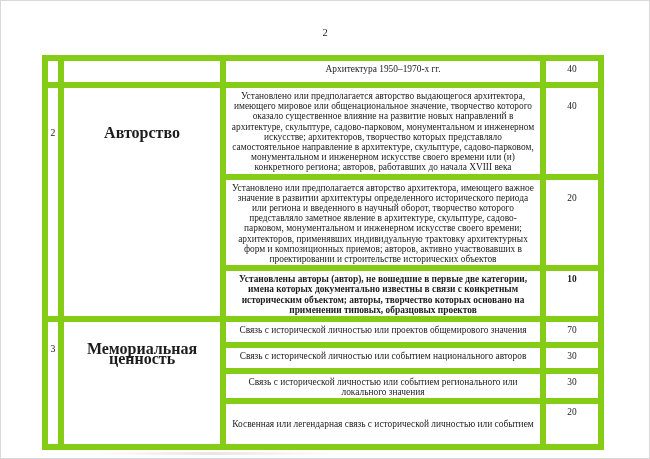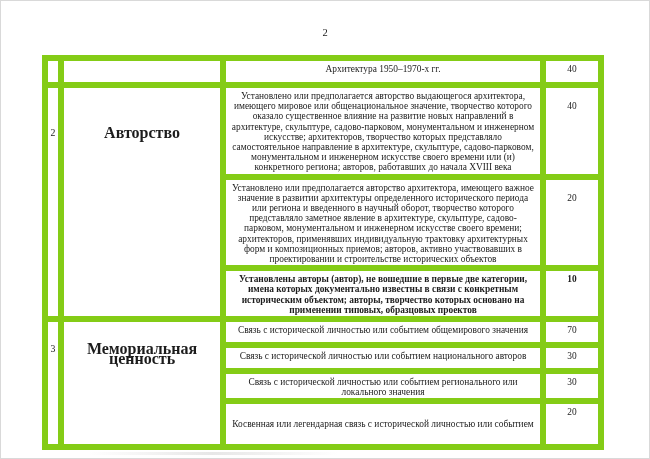--- a/index.html
+++ b/index.html
@@ -84,21 +84,21 @@
         <td class="score score-low">20</td>
       </tr>
       <tr class="r-d">
         <td class="desc">Установлены авторы (автор), не вошедшие в первые две категории, имена которых документально известны в связи с конкретным историческим объектом; авторы, творчество которых основано на применении типовых, образцовых проектов</td>
         <td class="score">10</td>
       </tr>
 
       <tr class="r-e">
         <td class="num sec-3" rowspan="4">3</td>
         <td class="cat sec-3" rowspan="4">Мемориальная ценность</td>
-        <td class="desc">Связь с исторической личностью или событием общемирового значения</td>
+        <td class="desc">Связь с исторической личностью или проектов общемирового значения</td>
         <td class="score">70</td>
       </tr>
       <tr class="r-f">
         <td class="desc">Связь с исторической личностью или событием национального авторов</td>
         <td class="score">30</td>
       </tr>
       <tr class="r-g">
         <td class="desc">Связь с исторической личностью или событием регионального или локального значения</td>
         <td class="score">30</td>
       </tr>

